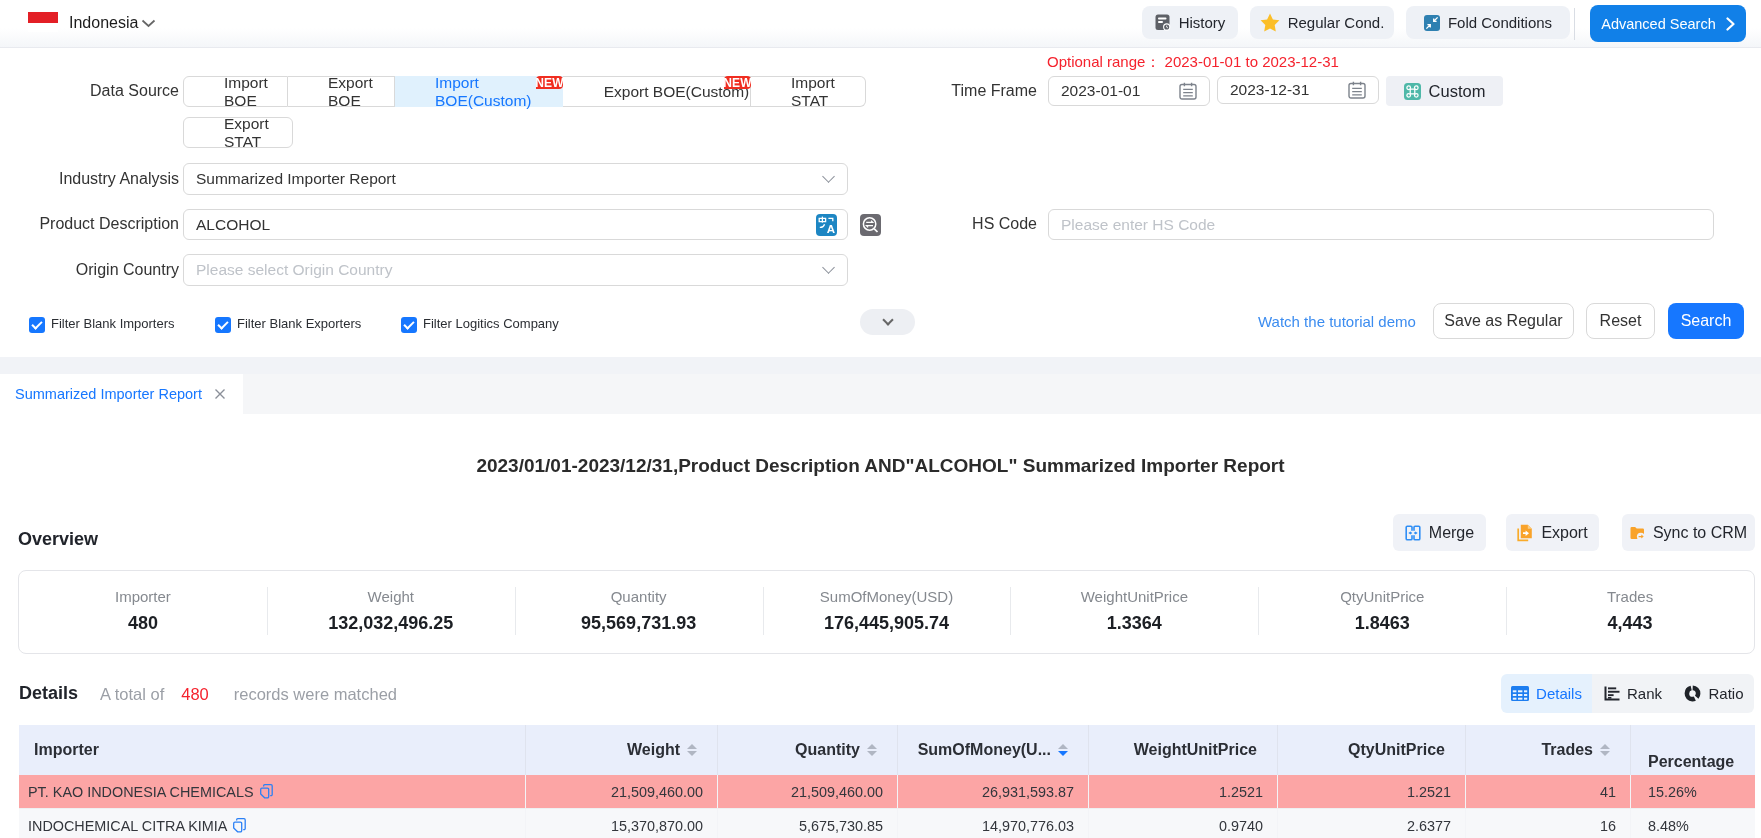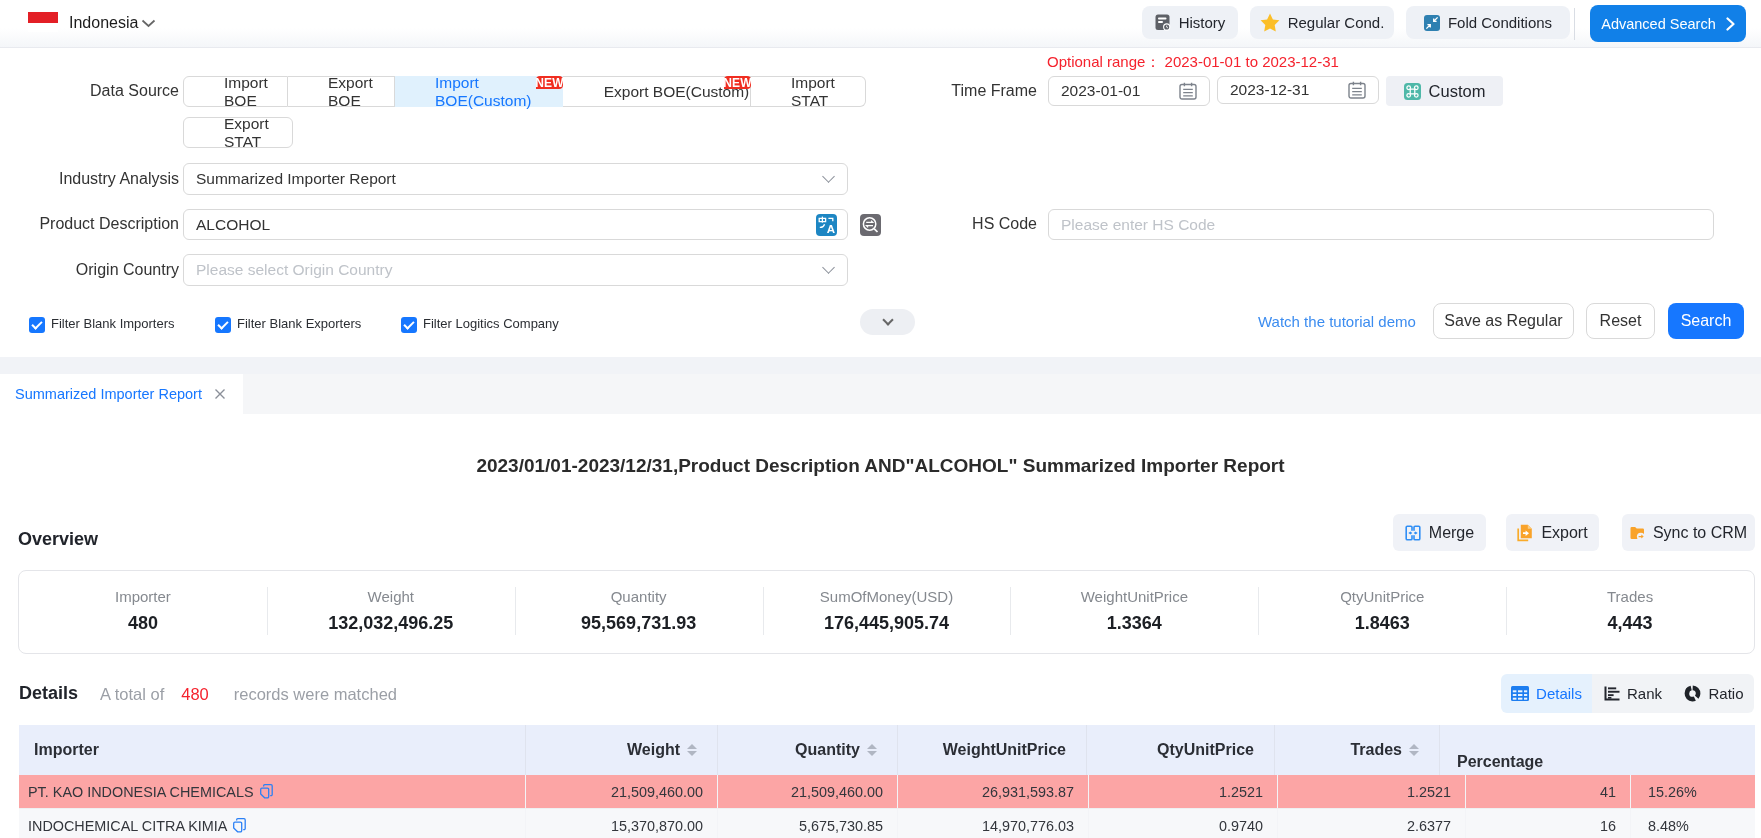--- a/index.html
+++ b/index.html
@@ -296,20 +296,24 @@
   <div id="thead">
     <div class="hc" style="width:507px; padding-left:15px;">Importer</div>
     <div class="hc num" style="width:192px;">Weight<span class="carets">
           <span class="up"></span>
           <span class="dn"></span>
         </span></div>
     <div class="hc num" style="width:180px;">Quantity<span class="carets">
           <span class="up"></span>
           <span class="dn"></span>
         </span></div>
+    <div class="hc num" style="width:191px;">SumOfMoney(U...<span class="carets">
+          <span class="up"></span>
+          <span class="dn act"></span>
+        </span></div>
     <div class="hc num" style="width:189px;">WeightUnitPrice</div>
     <div class="hc num" style="width:188px;">QtyUnitPrice</div>
     <div class="hc num" style="width:165px;">Trades<span class="carets">
           <span class="up"></span>
           <span class="dn"></span>
         </span></div>
     <div class="hc" style="width:124px; padding-left:17px;margin-top:24px;">Percentage</div>
   </div>
   <div class="trow" style="top:775px; background:#fca5a5;">
     <div class="c" style="width:507px; padding-left:9px;">PT. KAO INDONESIA CHEMICALS<svg style="margin-left:6px" width="13" height="15" viewBox="0 0 13 15">

